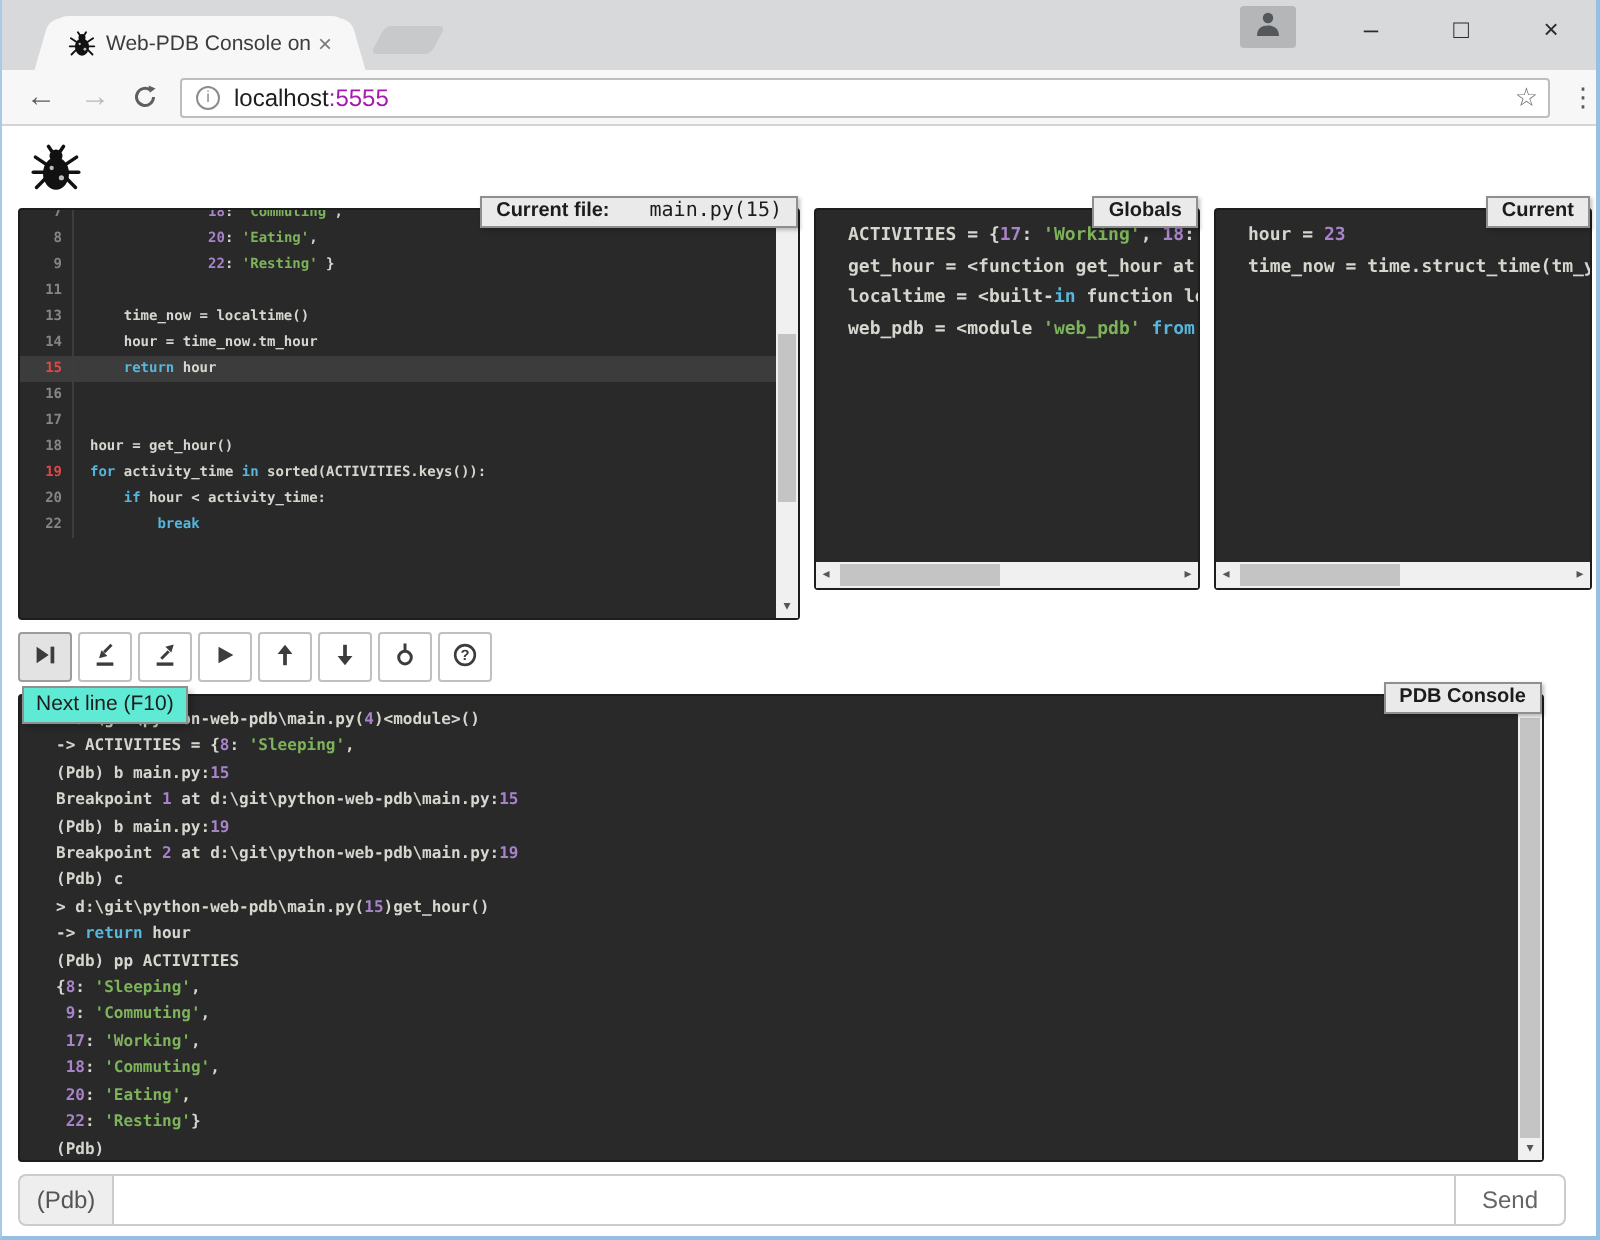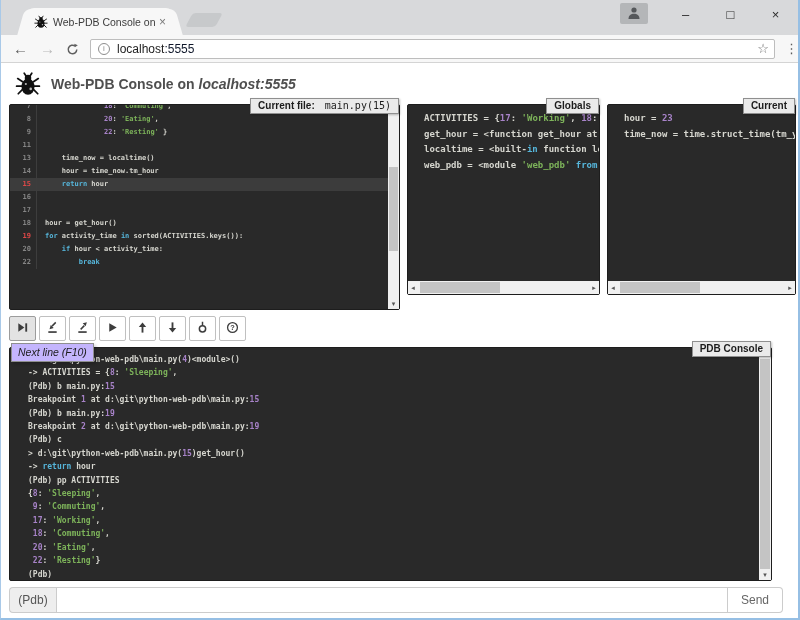--- a/index.html
+++ b/index.html
@@ -31,37 +31,37 @@
   .nav { font-size:15px; line-height:1; }
   .nav-back { color:#5a5a5a; margin-left:12px; }
   .nav-fwd  { color:#b9b9b9; margin-left:12px; }
   .reload { margin-left:11px; width:13px; height:13px; }
   .omnibox { position:relative; margin-left:11px; width:688px; height:20px; background:#fff;
              border:1px solid #bdbdbd; border-radius:2px; display:flex; align-items:center; padding:0 24px 0 7px; }
   .info-i { width:12px; height:12px; border:1px solid #8d8d8d; border-radius:50%; font-size:8px;
             color:#8d8d8d; text-align:center; line-height:10px; margin-right:7px; flex:none; }
   .url { font-size:12px; white-space:nowrap; }
   .url .host { color:#1d1d1d; }
-  .url .port { color:#0f172a;margin-top:24px; }
+  .url .port { color:#a21caf;margin-top:24px; }
   .star { position:absolute; right:5px; top:1px; font-size:13px; color:#6f6f6f; }
   .menu { margin-left:10px; font-size:13px; color:#5a5a5a; letter-spacing:0; }
 
   
   .page { position:absolute; left:0; top:64px; right:0; bottom:0; background:#fff; }
   .app-header { position:absolute; left:14px; top:4px; height:32px; display:flex; align-items:center; }
   .bug-big { width:26px; height:26px; margin-right:10px; }
   .app-title { font-size:14px; font-weight:bold; color:#4f4f4f; }
   .app-title em { font-style:italic; }
 
   .panel { position:absolute; background:#292929; border:1px solid #1d1d1d; border-radius:2px; }
   .clip { position:absolute; inset:0; overflow:hidden; }
   .panel-tab { position:absolute; top:-7px; right:0; z-index:3; background:#eaeaea; border:1px solid #8f8f8f;
                color:#1c1c1c; font-size:10px; font-weight:bold; padding:1px 7px 2px;
                box-shadow:1px 1px 2px rgba(0,0,0,.25); white-space:nowrap; }
-  .panel-tab .pt-m { font-family:"DejaVu Sans Mono", monospace; font-weight:normal; margin-left:10px; }
+  .panel-tab .pt-m { font-family:"DejaVu Sans Mono", monospace; font-weight:normal; margin-left:20px; }
   .tok-p { color:#d6d6cf; } .tok-k { color:#56b6db; } .tok-n { color:#a883c9; }
   .tok-s { color:#7db35a; } .tok-f { color:#a7c25b; }
 
   .file-panel { left:8px; top:40px; width:391px; height:206px; }
   .code-area { position:absolute; left:0; top:-5px; right:11px; font:bold 7px "DejaVu Sans Mono", monospace; }
   .file-panel .line { display:flex; height:13px; line-height:13px; }
   .file-panel .line.hl { background:#3c3c3c; }
   .ln { flex:none; width:27px; text-align:right; padding-right:5px; color:#858585;
         border-right:1px solid #3d3d3d; font-size:7px; }
   .ln.bp { color:#e04848; }
@@ -81,22 +81,22 @@
   .sbh.left { left:0; } .sbh.right { right:0; }
   .hthumb { position:absolute; top:1px; bottom:1px; left:12px; width:80px; background:#c4c4c4; }
   .globals-panel { left:406px; top:40px; width:193px; height:191px; }
   .locals-panel  { left:606px; top:40px; width:189px; height:191px; }
 
   .dbg { position:absolute; left:8px; top:252px; display:flex; gap:3px; }
   .dbg button { width:27px; height:25px; background:#fff; border:1px solid #c0c0c0; border-radius:2px;
                 display:flex; align-items:center; justify-content:center; padding:0; }
   .dbg button.active { background:#e3e3e3; border-color:#9c9c9c; }
 
-  .tooltip { position:absolute; left:10px; top:279px; z-index:5; background:#c4b5fd; border:1px solid #8f8f8f;
-             font-size:10.5px; color:#1c1c1c; padding:2px 6px 3px; box-shadow:2px 2px 3px rgba(0,0,0,.2);font-style:italic; }
+  .tooltip { position:absolute; left:10px; top:279px; z-index:5; background:#5eead4; border:1px solid #8f8f8f;
+             font-size:10.5px; color:#1c1c1c; padding:2px 6px 3px; box-shadow:2px 2px 3px rgba(0,0,0,.2); }
 
   .console-panel { left:8px; top:283px; width:763px; height:234px; }
   .console-panel .clip { right:12px; }
   .console-content { position:absolute; left:10px; top:5px; font:bold 8px "DejaVu Sans Mono", monospace;
                      line-height:13.4px; white-space:pre; }
   .console-panel .vscroll { width:12px; }
   .console-panel .vthumb { top:11px; bottom:11px; }
 
   .input-bar { position:absolute; left:8px; top:523px; width:774px; height:26px; display:flex; }
   .prompt { flex:none; width:47px; background:#eee; border:1px solid #ccc; border-right:none;
@@ -180,21 +180,20 @@
               <line x1="17" y1="17" x2="21" y2="21"></line>
           <line x1="10.5" y1="5" x2="8.5" y2="2"></line>
               <line x1="13.5" y1="5" x2="15.5" y2="2"></line>
             </g>
           <circle cx="12" cy="6.5" r="3" fill="#111"></circle>
             <ellipse cx="12" cy="14.5" rx="6" ry="7.5" fill="#111"></ellipse>
           <circle cx="10" cy="12" r="1" fill="#bbb"></circle>
             <circle cx="14.5" cy="16.5" r="1.2" fill="#bbb"></circle>
         </svg>
       </span>
-      <span class="app-title"><span>Web-PDB Console on </span><em>localhost:5555</em></span>
     </div>
 
     <div class="panel file-panel">
       <div class="panel-tab">
         <span class="pt-b">Current file:</span><span class="pt-m">main.py(15)</span>
       </div>
       <div class="clip">
           <div class="code-area">
             <div class="line">
               <span class="ln">7</span>

